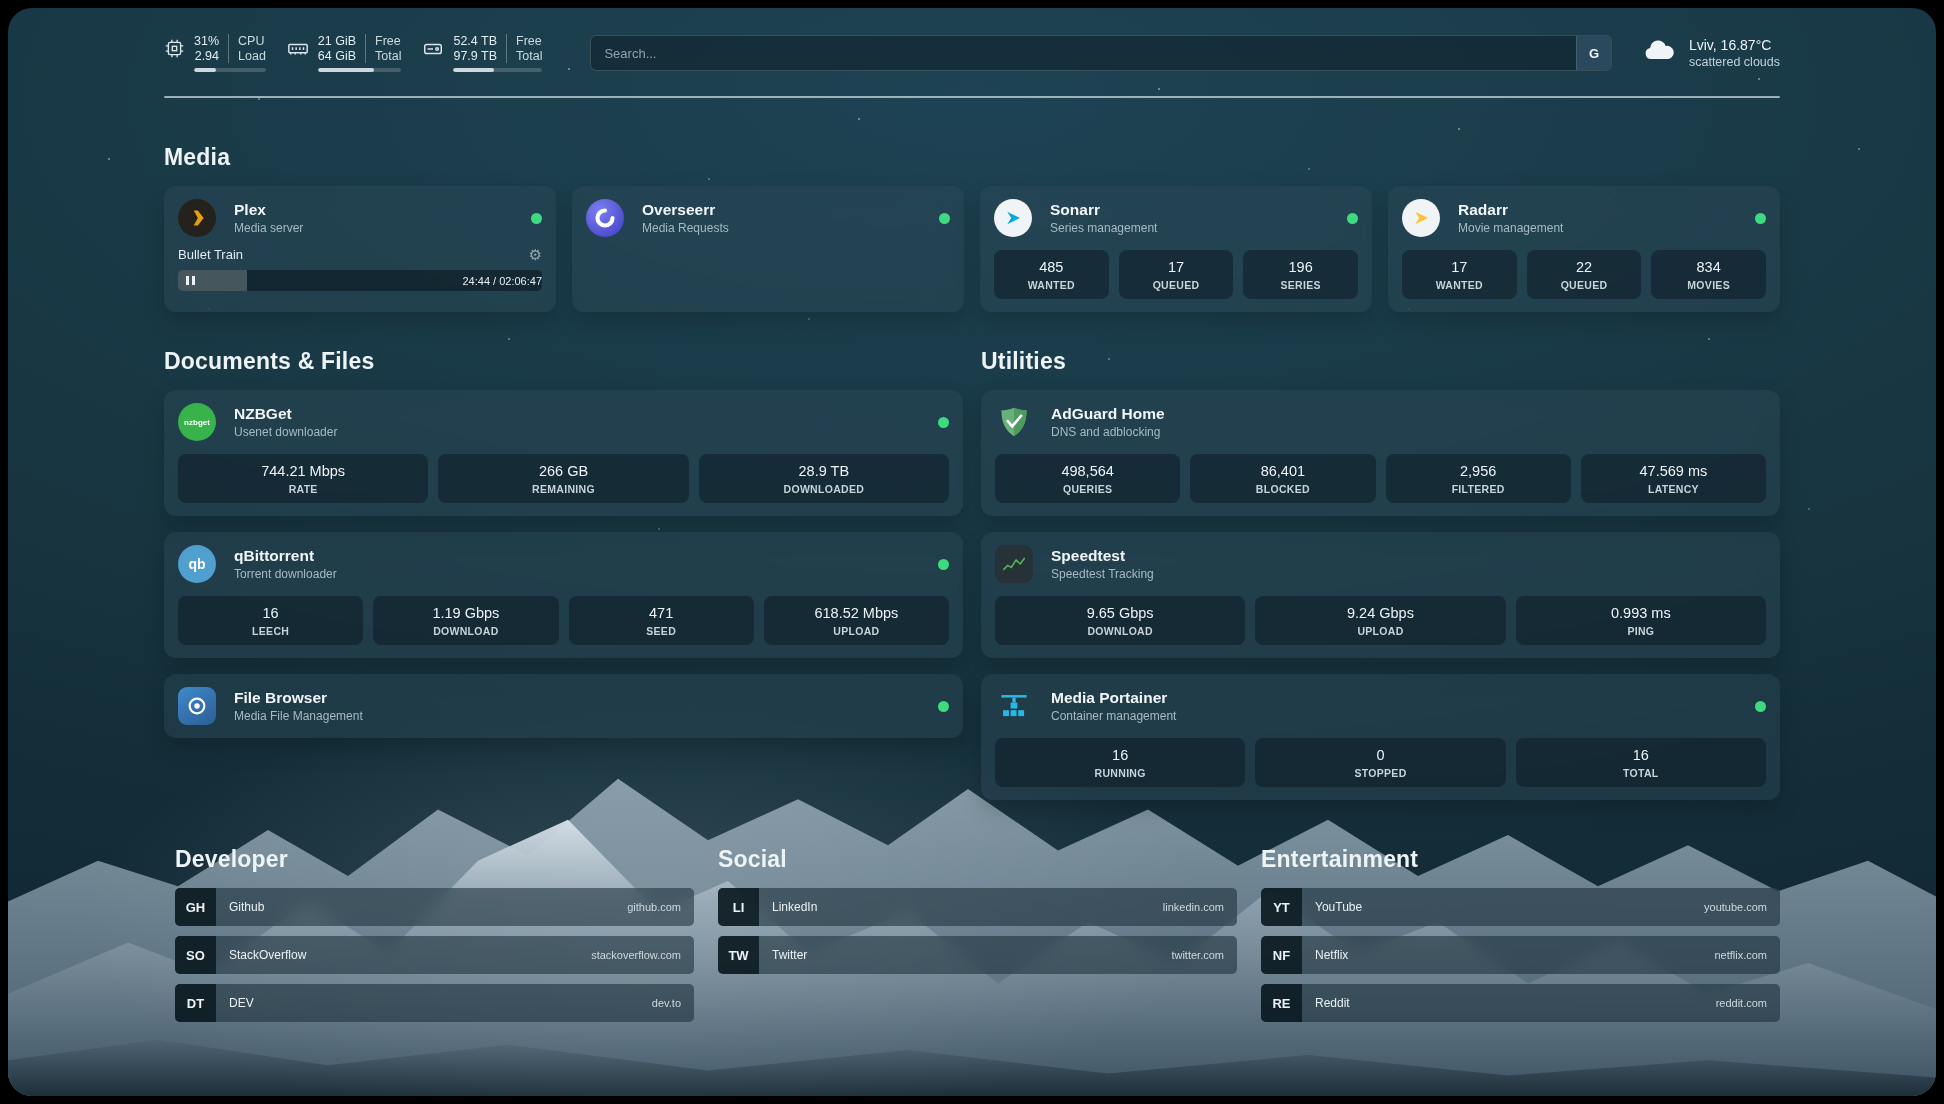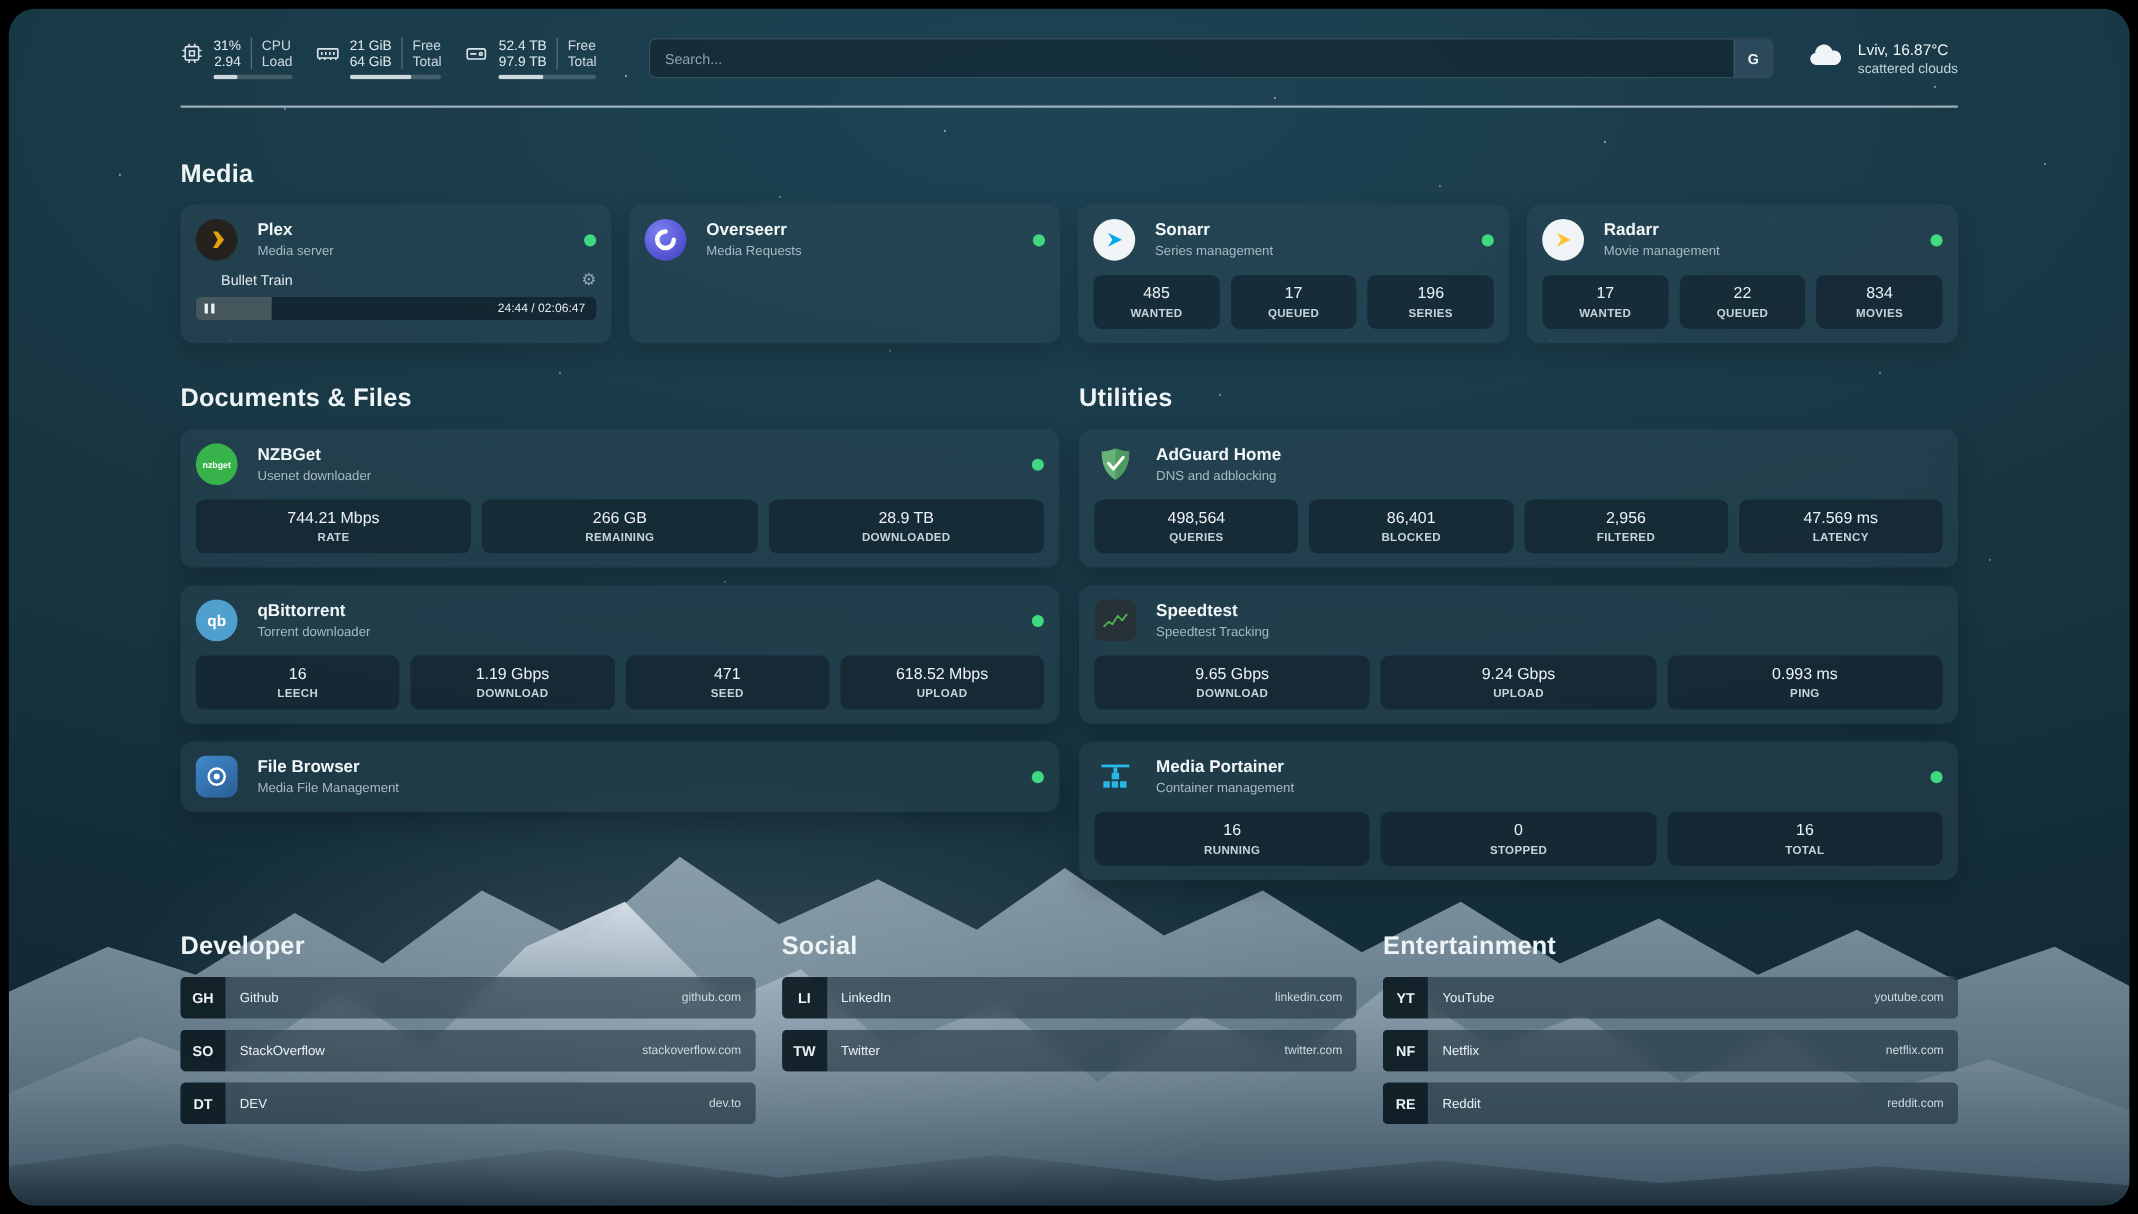--- a/index.html
+++ b/index.html
@@ -69,47 +69,47 @@
   .app-name { font-size:15.5px; font-weight:700; color:#f1f6f8; }
   .app-desc { font-size:12px; color:#a7bac3; margin-top:2px; }
   .status-dot { width:11px; height:11px; border-radius:50%; background:#3fd97f; margin-left:auto; flex:0 0 auto; }
 
   .stats { display:grid; grid-auto-flow:column; grid-auto-columns:1fr; gap:10px; margin-top:13px; }
   .tile { background:rgba(12,28,36,.55); border-radius:8px; padding:9px 6px 8px; text-align:center; }
   .tile-value { font-size:14.5px; color:#edf3f6; }
   .tile-label { font-size:10.5px; font-weight:700; color:#c7d4da; margin-top:4px; letter-spacing:.3px; }
 
   
-  .plex-row { display:flex; align-items:flex-start; justify-content:space-between; margin-top:10px;margin-left:23px; }
+  .plex-row { display:flex; align-items:flex-start; justify-content:space-between; margin-top:10px; }
   .plex-title { font-size:13px; color:#e2ebef; }
   .gear { color:#93a7b0; font-size:15px; cursor:pointer; line-height:1; }
   .player { margin-top:8px; height:21px; background:rgba(4,14,19,.5); border-radius:5px;
             position:relative; display:flex; align-items:center; cursor:pointer; overflow:hidden; }
   .player-fill { position:absolute; left:0; top:0; bottom:0; background:rgba(255,255,255,.22); }
   .pause { margin-left:8px; display:flex; gap:2.5px; position:relative; cursor:pointer; }
   .pause i { width:3px; height:9px; background:#ecf2f5; display:block; }
-  .ptime { margin-left:auto; margin-right:10px; font-size:11px; color:#e8eef1; position:relative; }
+  .ptime { margin-left:auto; margin-right:0; font-size:11px; color:#e8eef1; position:relative; }
 
   .two-col { display:grid; grid-template-columns:1fr 1fr; gap:18px; margin-top:36px; align-items:start; }
   .col .card { margin-bottom:16px; }
   .col .card:last-child { margin-bottom:0; }
 
   
   .icon-round { width:38px; height:38px; border-radius:50%; display:flex; align-items:center; justify-content:center; }
   .icon-square { width:38px; height:38px; border-radius:9px; display:flex; align-items:center; justify-content:center; }
   .plex-bg { background:#25211c; }
   .overseerr-bg { background:radial-gradient(circle at 35% 30%, #7b7ff0, #3f3cc4); }
   .sonarr-bg, .radarr-bg { background:#f0f4f6; }
   .nzbget-bg { background:#38b24a; font-size:8px; font-weight:700; color:#fff; }
   .qbit-bg { background:#4f9fcf; font-size:14px; font-weight:700; color:#fff; }
   .fb-bg { background:linear-gradient(145deg,#4189cc,#2b5d94); }
   .speedtest-bg { background:#263238; }
 
   
-  .bm-grid { display:grid; grid-template-columns:1fr 1fr 1fr; gap:24px; margin-top:46px; padding-bottom:30px; }
+  .bm-grid { display:grid; grid-template-columns:1fr 1fr 1fr; gap:24px; margin-top:46px; padding-bottom:30px;margin-left:11px; }
   .bm-link { display:flex; align-items:center; height:38px; background:rgba(22,42,53,.55);
              border-radius:5px; margin-bottom:10px; overflow:hidden; cursor:pointer;
              backdrop-filter: blur(8px); }
   .bm-abbr { width:41px; align-self:stretch; background:rgba(8,20,27,.78); display:flex;
              align-items:center; justify-content:center; font-size:13px; font-weight:700; color:#ecf2f5; }
   .bm-name { margin-left:13px; font-size:12px; color:#eaf1f4; }
   .bm-url { margin-left:auto; margin-right:13px; font-size:11px; color:#ccd9df; }
 </style>
 </head>
 <body>

